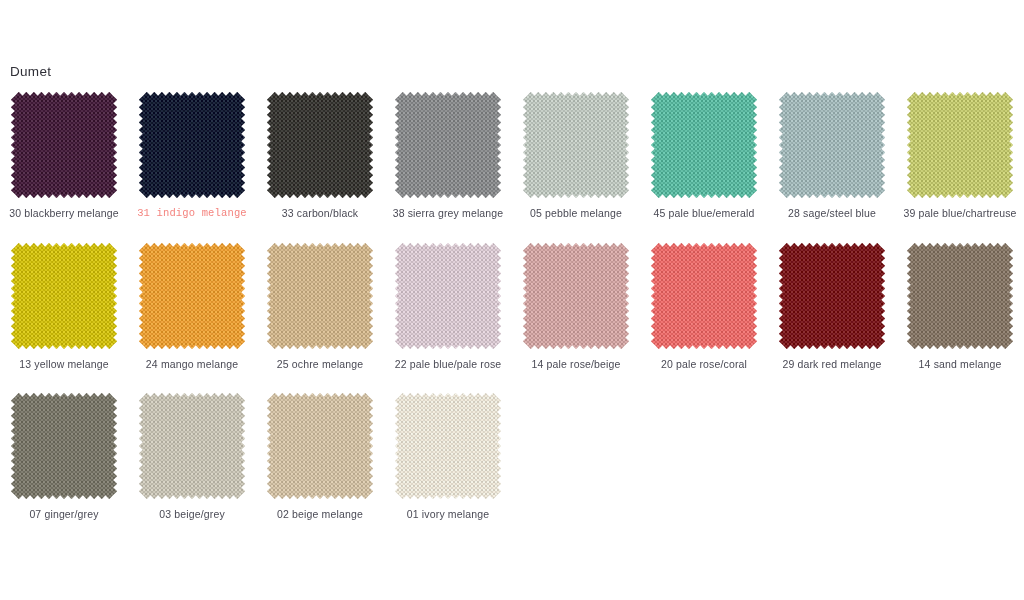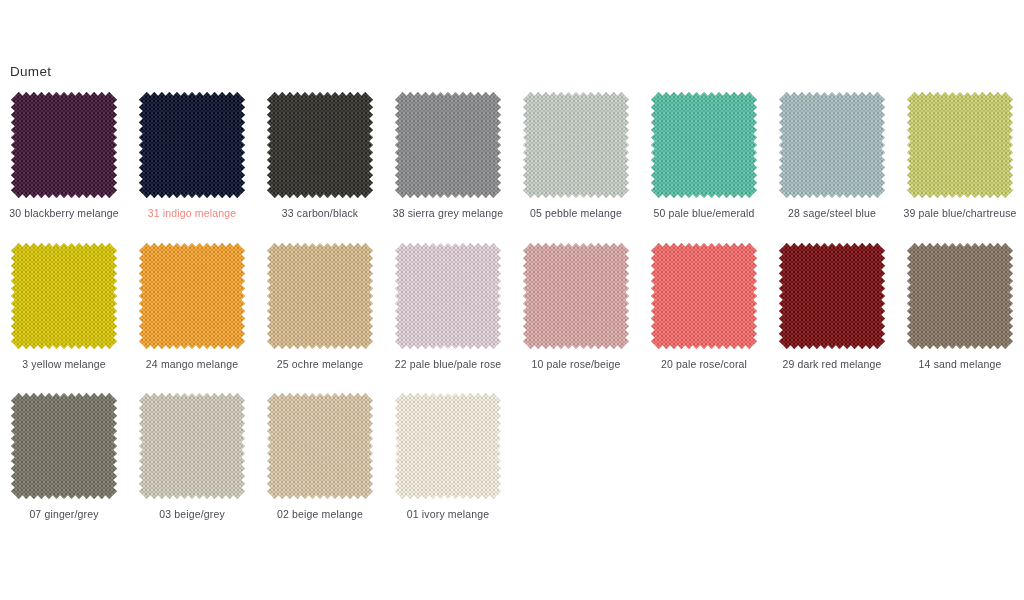--- a/index.html
+++ b/index.html
@@ -78,20 +78,21 @@
     font-size: 10.5px;
     line-height: 13.5px;
     text-align: center;
     color: #4a4a55;
     letter-spacing: 0.15px;
     max-width: 122px;
     word-wrap: break-word;
   }
   .swatch-label.highlight {
     color: #f4847f;
+    font-family: Liberation Mono, monospace;
   }
 </style>
 </head>
 <body>
 
 <div id="page">
 
   <div id="collection-title">Dumet</div>
 
   <div id="swatch-grid">
@@ -285,21 +286,21 @@
                   <polygon points="4.00,4.00 7.77,0.00 11.54,4.00 15.31,0.00 19.08,4.00 22.85,0.00 26.62,4.00 30.38,0.00 34.15,4.00 37.92,0.00 41.69,4.00 45.46,0.00 49.23,4.00 53.00,0.00 56.77,4.00 60.54,0.00 64.31,4.00 68.08,0.00 71.85,4.00 75.62,0.00 79.38,4.00 83.15,0.00 86.92,4.00 90.69,0.00 94.46,4.00 98.23,0.00 102.00,4.00 106.00,7.77 102.00,11.54 106.00,15.31 102.00,19.08 106.00,22.85 102.00,26.62 106.00,30.38 102.00,34.15 106.00,37.92 102.00,41.69 106.00,45.46 102.00,49.23 106.00,53.00 102.00,56.77 106.00,60.54 102.00,64.31 106.00,68.08 102.00,71.85 106.00,75.62 102.00,79.38 106.00,83.15 102.00,86.92 106.00,90.69 102.00,94.46 106.00,98.23 102.00,102.00 98.23,106.00 94.46,102.00 90.69,106.00 86.92,102.00 83.15,106.00 79.38,102.00 75.62,106.00 71.85,102.00 68.08,106.00 64.31,102.00 60.54,106.00 56.77,102.00 53.00,106.00 49.23,102.00 45.46,106.00 41.69,102.00 37.92,106.00 34.15,102.00 30.38,106.00 26.62,102.00 22.85,106.00 19.08,102.00 15.31,106.00 11.54,102.00 7.77,106.00 4.00,102.00 0.00,98.23 4.00,94.46 0.00,90.69 4.00,86.92 0.00,83.15 4.00,79.38 0.00,75.62 4.00,71.85 0.00,68.08 4.00,64.31 0.00,60.54 4.00,56.77 0.00,53.00 4.00,49.23 0.00,45.46 4.00,41.69 0.00,37.92 4.00,34.15 0.00,30.38 4.00,26.62 0.00,22.85 4.00,19.08 0.00,15.31 4.00,11.54 0.00,7.77"></polygon>
                 </clipPath>
               </defs>
               <g clip-path="url(#clip_sw0_5)">
                 <rect x="0" y="0" width="106" height="106" fill="url(#weave_sw0_5)" filter="url(#grain_sw0_5)"></rect>
                 <rect x="0" y="0" width="106" height="106" fill="#5fbda4" opacity="0.18"></rect>
               </g>
               <polygon points="4.00,4.00 7.77,0.00 11.54,4.00 15.31,0.00 19.08,4.00 22.85,0.00 26.62,4.00 30.38,0.00 34.15,4.00 37.92,0.00 41.69,4.00 45.46,0.00 49.23,4.00 53.00,0.00 56.77,4.00 60.54,0.00 64.31,4.00 68.08,0.00 71.85,4.00 75.62,0.00 79.38,4.00 83.15,0.00 86.92,4.00 90.69,0.00 94.46,4.00 98.23,0.00 102.00,4.00 106.00,7.77 102.00,11.54 106.00,15.31 102.00,19.08 106.00,22.85 102.00,26.62 106.00,30.38 102.00,34.15 106.00,37.92 102.00,41.69 106.00,45.46 102.00,49.23 106.00,53.00 102.00,56.77 106.00,60.54 102.00,64.31 106.00,68.08 102.00,71.85 106.00,75.62 102.00,79.38 106.00,83.15 102.00,86.92 106.00,90.69 102.00,94.46 106.00,98.23 102.00,102.00 98.23,106.00 94.46,102.00 90.69,106.00 86.92,102.00 83.15,106.00 79.38,102.00 75.62,106.00 71.85,102.00 68.08,106.00 64.31,102.00 60.54,106.00 56.77,102.00 53.00,106.00 49.23,102.00 45.46,106.00 41.69,102.00 37.92,106.00 34.15,102.00 30.38,106.00 26.62,102.00 22.85,106.00 19.08,102.00 15.31,106.00 11.54,102.00 7.77,106.00 4.00,102.00 0.00,98.23 4.00,94.46 0.00,90.69 4.00,86.92 0.00,83.15 4.00,79.38 0.00,75.62 4.00,71.85 0.00,68.08 4.00,64.31 0.00,60.54 4.00,56.77 0.00,53.00 4.00,49.23 0.00,45.46 4.00,41.69 0.00,37.92 4.00,34.15 0.00,30.38 4.00,26.62 0.00,22.85 4.00,19.08 0.00,15.31 4.00,11.54 0.00,7.77" fill="none" stroke="rgb(83,177,152)" stroke-width="0.6" opacity="0.55"></polygon>
             </svg>
           </div>
-          <div class="swatch-label">50 pale blue/emerald</div>
+          <div class="swatch-label">45 pale blue/emerald</div>
         </div>
         <div class="swatch-cell">
           <div class="swatch-chip-wrap">
             <svg class="swatch-chip" viewBox="0 0 106 106" width="106" height="106" xmlns="http://www.w3.org/2000/svg">
               <defs>
                 <pattern id="weave_sw0_6" width="4" height="4" patternUnits="userSpaceOnUse">
                   <rect width="4" height="4" fill="#a6bcbd"></rect>
                   <rect x="0" y="0" width="2" height="2" fill="rgb(192,214,215)"></rect>
                   <rect x="2" y="2" width="2" height="2" fill="rgb(180,202,203)"></rect>
                   <rect x="2" y="0" width="2" height="2" fill="rgb(140,162,163)"></rect>
@@ -386,21 +387,21 @@
                   <polygon points="4.00,4.00 7.77,0.00 11.54,4.00 15.31,0.00 19.08,4.00 22.85,0.00 26.62,4.00 30.38,0.00 34.15,4.00 37.92,0.00 41.69,4.00 45.46,0.00 49.23,4.00 53.00,0.00 56.77,4.00 60.54,0.00 64.31,4.00 68.08,0.00 71.85,4.00 75.62,0.00 79.38,4.00 83.15,0.00 86.92,4.00 90.69,0.00 94.46,4.00 98.23,0.00 102.00,4.00 106.00,7.77 102.00,11.54 106.00,15.31 102.00,19.08 106.00,22.85 102.00,26.62 106.00,30.38 102.00,34.15 106.00,37.92 102.00,41.69 106.00,45.46 102.00,49.23 106.00,53.00 102.00,56.77 106.00,60.54 102.00,64.31 106.00,68.08 102.00,71.85 106.00,75.62 102.00,79.38 106.00,83.15 102.00,86.92 106.00,90.69 102.00,94.46 106.00,98.23 102.00,102.00 98.23,106.00 94.46,102.00 90.69,106.00 86.92,102.00 83.15,106.00 79.38,102.00 75.62,106.00 71.85,102.00 68.08,106.00 64.31,102.00 60.54,106.00 56.77,102.00 53.00,106.00 49.23,102.00 45.46,106.00 41.69,102.00 37.92,106.00 34.15,102.00 30.38,106.00 26.62,102.00 22.85,106.00 19.08,102.00 15.31,106.00 11.54,102.00 7.77,106.00 4.00,102.00 0.00,98.23 4.00,94.46 0.00,90.69 4.00,86.92 0.00,83.15 4.00,79.38 0.00,75.62 4.00,71.85 0.00,68.08 4.00,64.31 0.00,60.54 4.00,56.77 0.00,53.00 4.00,49.23 0.00,45.46 4.00,41.69 0.00,37.92 4.00,34.15 0.00,30.38 4.00,26.62 0.00,22.85 4.00,19.08 0.00,15.31 4.00,11.54 0.00,7.77"></polygon>
                 </clipPath>
               </defs>
               <g clip-path="url(#clip_sw1_0)">
                 <rect x="0" y="0" width="106" height="106" fill="url(#weave_sw1_0)" filter="url(#grain_sw1_0)"></rect>
                 <rect x="0" y="0" width="106" height="106" fill="#d4c313" opacity="0.18"></rect>
               </g>
               <polygon points="4.00,4.00 7.77,0.00 11.54,4.00 15.31,0.00 19.08,4.00 22.85,0.00 26.62,4.00 30.38,0.00 34.15,4.00 37.92,0.00 41.69,4.00 45.46,0.00 49.23,4.00 53.00,0.00 56.77,4.00 60.54,0.00 64.31,4.00 68.08,0.00 71.85,4.00 75.62,0.00 79.38,4.00 83.15,0.00 86.92,4.00 90.69,0.00 94.46,4.00 98.23,0.00 102.00,4.00 106.00,7.77 102.00,11.54 106.00,15.31 102.00,19.08 106.00,22.85 102.00,26.62 106.00,30.38 102.00,34.15 106.00,37.92 102.00,41.69 106.00,45.46 102.00,49.23 106.00,53.00 102.00,56.77 106.00,60.54 102.00,64.31 106.00,68.08 102.00,71.85 106.00,75.62 102.00,79.38 106.00,83.15 102.00,86.92 106.00,90.69 102.00,94.46 106.00,98.23 102.00,102.00 98.23,106.00 94.46,102.00 90.69,106.00 86.92,102.00 83.15,106.00 79.38,102.00 75.62,106.00 71.85,102.00 68.08,106.00 64.31,102.00 60.54,106.00 56.77,102.00 53.00,106.00 49.23,102.00 45.46,106.00 41.69,102.00 37.92,106.00 34.15,102.00 30.38,106.00 26.62,102.00 22.85,106.00 19.08,102.00 15.31,106.00 11.54,102.00 7.77,106.00 4.00,102.00 0.00,98.23 4.00,94.46 0.00,90.69 4.00,86.92 0.00,83.15 4.00,79.38 0.00,75.62 4.00,71.85 0.00,68.08 4.00,64.31 0.00,60.54 4.00,56.77 0.00,53.00 4.00,49.23 0.00,45.46 4.00,41.69 0.00,37.92 4.00,34.15 0.00,30.38 4.00,26.62 0.00,22.85 4.00,19.08 0.00,15.31 4.00,11.54 0.00,7.77" fill="none" stroke="rgb(200,183,7)" stroke-width="0.6" opacity="0.55"></polygon>
             </svg>
           </div>
-          <div class="swatch-label">3 yellow melange</div>
+          <div class="swatch-label">13 yellow melange</div>
         </div>
         <div class="swatch-cell">
           <div class="swatch-chip-wrap">
             <svg class="swatch-chip" viewBox="0 0 106 106" width="106" height="106" xmlns="http://www.w3.org/2000/svg">
               <defs>
                 <pattern id="weave_sw1_1" width="4" height="4" patternUnits="userSpaceOnUse">
                   <rect width="4" height="4" fill="#f0a33a"></rect>
                   <rect x="0" y="0" width="2" height="2" fill="rgb(255,189,84)"></rect>
                   <rect x="2" y="2" width="2" height="2" fill="rgb(254,177,72)"></rect>
                   <rect x="2" y="0" width="2" height="2" fill="rgb(214,137,32)"></rect>
@@ -518,21 +519,21 @@
                   <polygon points="4.00,4.00 7.77,0.00 11.54,4.00 15.31,0.00 19.08,4.00 22.85,0.00 26.62,4.00 30.38,0.00 34.15,4.00 37.92,0.00 41.69,4.00 45.46,0.00 49.23,4.00 53.00,0.00 56.77,4.00 60.54,0.00 64.31,4.00 68.08,0.00 71.85,4.00 75.62,0.00 79.38,4.00 83.15,0.00 86.92,4.00 90.69,0.00 94.46,4.00 98.23,0.00 102.00,4.00 106.00,7.77 102.00,11.54 106.00,15.31 102.00,19.08 106.00,22.85 102.00,26.62 106.00,30.38 102.00,34.15 106.00,37.92 102.00,41.69 106.00,45.46 102.00,49.23 106.00,53.00 102.00,56.77 106.00,60.54 102.00,64.31 106.00,68.08 102.00,71.85 106.00,75.62 102.00,79.38 106.00,83.15 102.00,86.92 106.00,90.69 102.00,94.46 106.00,98.23 102.00,102.00 98.23,106.00 94.46,102.00 90.69,106.00 86.92,102.00 83.15,106.00 79.38,102.00 75.62,106.00 71.85,102.00 68.08,106.00 64.31,102.00 60.54,106.00 56.77,102.00 53.00,106.00 49.23,102.00 45.46,106.00 41.69,102.00 37.92,106.00 34.15,102.00 30.38,106.00 26.62,102.00 22.85,106.00 19.08,102.00 15.31,106.00 11.54,102.00 7.77,106.00 4.00,102.00 0.00,98.23 4.00,94.46 0.00,90.69 4.00,86.92 0.00,83.15 4.00,79.38 0.00,75.62 4.00,71.85 0.00,68.08 4.00,64.31 0.00,60.54 4.00,56.77 0.00,53.00 4.00,49.23 0.00,45.46 4.00,41.69 0.00,37.92 4.00,34.15 0.00,30.38 4.00,26.62 0.00,22.85 4.00,19.08 0.00,15.31 4.00,11.54 0.00,7.77"></polygon>
                 </clipPath>
               </defs>
               <g clip-path="url(#clip_sw1_4)">
                 <rect x="0" y="0" width="106" height="106" fill="url(#weave_sw1_4)" filter="url(#grain_sw1_4)"></rect>
                 <rect x="0" y="0" width="106" height="106" fill="#d5a9a7" opacity="0.18"></rect>
               </g>
               <polygon points="4.00,4.00 7.77,0.00 11.54,4.00 15.31,0.00 19.08,4.00 22.85,0.00 26.62,4.00 30.38,0.00 34.15,4.00 37.92,0.00 41.69,4.00 45.46,0.00 49.23,4.00 53.00,0.00 56.77,4.00 60.54,0.00 64.31,4.00 68.08,0.00 71.85,4.00 75.62,0.00 79.38,4.00 83.15,0.00 86.92,4.00 90.69,0.00 94.46,4.00 98.23,0.00 102.00,4.00 106.00,7.77 102.00,11.54 106.00,15.31 102.00,19.08 106.00,22.85 102.00,26.62 106.00,30.38 102.00,34.15 106.00,37.92 102.00,41.69 106.00,45.46 102.00,49.23 106.00,53.00 102.00,56.77 106.00,60.54 102.00,64.31 106.00,68.08 102.00,71.85 106.00,75.62 102.00,79.38 106.00,83.15 102.00,86.92 106.00,90.69 102.00,94.46 106.00,98.23 102.00,102.00 98.23,106.00 94.46,102.00 90.69,106.00 86.92,102.00 83.15,106.00 79.38,102.00 75.62,106.00 71.85,102.00 68.08,106.00 64.31,102.00 60.54,106.00 56.77,102.00 53.00,106.00 49.23,102.00 45.46,106.00 41.69,102.00 37.92,106.00 34.15,102.00 30.38,106.00 26.62,102.00 22.85,106.00 19.08,102.00 15.31,106.00 11.54,102.00 7.77,106.00 4.00,102.00 0.00,98.23 4.00,94.46 0.00,90.69 4.00,86.92 0.00,83.15 4.00,79.38 0.00,75.62 4.00,71.85 0.00,68.08 4.00,64.31 0.00,60.54 4.00,56.77 0.00,53.00 4.00,49.23 0.00,45.46 4.00,41.69 0.00,37.92 4.00,34.15 0.00,30.38 4.00,26.62 0.00,22.85 4.00,19.08 0.00,15.31 4.00,11.54 0.00,7.77" fill="none" stroke="rgb(201,157,155)" stroke-width="0.6" opacity="0.55"></polygon>
             </svg>
           </div>
-          <div class="swatch-label">10 pale rose/beige</div>
+          <div class="swatch-label">14 pale rose/beige</div>
         </div>
         <div class="swatch-cell">
           <div class="swatch-chip-wrap">
             <svg class="swatch-chip" viewBox="0 0 106 106" width="106" height="106" xmlns="http://www.w3.org/2000/svg">
               <defs>
                 <pattern id="weave_sw1_5" width="4" height="4" patternUnits="userSpaceOnUse">
                   <rect width="4" height="4" fill="#f0706e"></rect>
                   <rect x="0" y="0" width="2" height="2" fill="rgb(255,138,136)"></rect>
                   <rect x="2" y="2" width="2" height="2" fill="rgb(254,126,124)"></rect>
                   <rect x="2" y="0" width="2" height="2" fill="rgb(214,86,84)"></rect>

